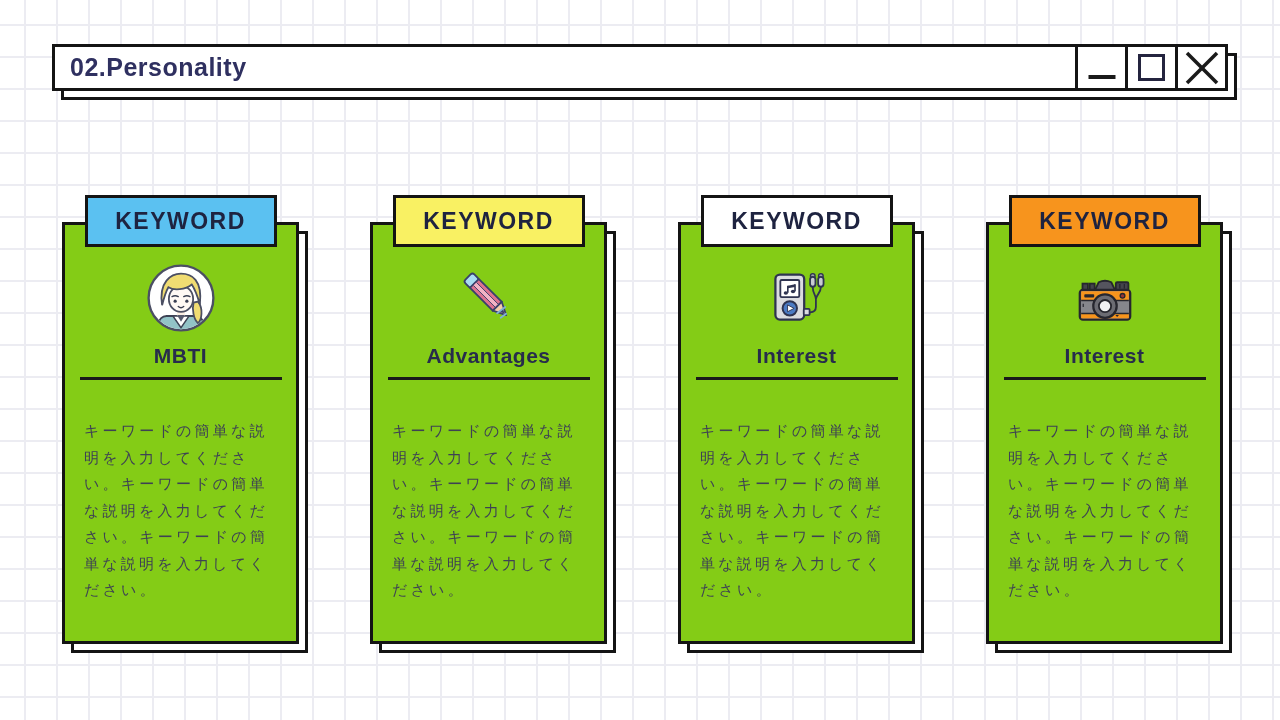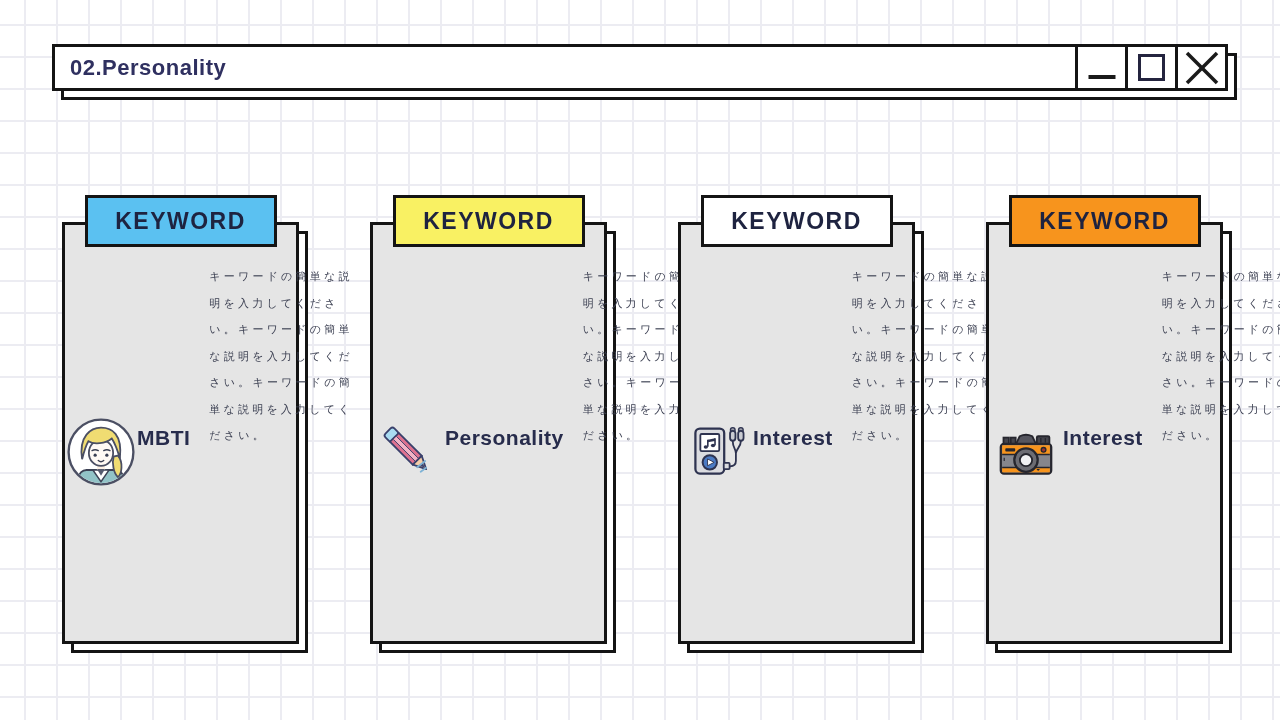--- a/index.html
+++ b/index.html
@@ -19,54 +19,54 @@
   
   .titlebar {
     position:absolute; left:52px; top:44px; width:1176px; height:47px;
     background:#fff; border:3px solid #141414;
     box-shadow:9px 9px 0 -3px #ffffff, 9px 9px 0 0 #141414;
     display:flex; align-items:stretch;
   }
   .titlebar-title {
     align-self:center;
     padding-left:15px;
-    font-size:22px; font-weight:700; letter-spacing:.5px;
+    font-size:25px; font-weight:700; letter-spacing:.5px;
     color:#2f3060;
   }
   .window-controls { margin-left:auto; display:flex; height:100%; }
   .win-btn {
     width:50px; height:100%;
     border-left:3px solid #141414;
     display:flex; align-items:center; justify-content:center;
     background:#fff; cursor:pointer; position:relative;
   }
   .min-glyph { width:27px; height:4px; background:#1a1a1a; position:absolute; bottom:9px; left:50%; transform:translateX(-50%); }
   .max-glyph { width:27px; height:27px; border:3.5px solid #24243f; }
 
   
   .card {
     position:absolute; top:222px; width:237px; height:422px;
-    background:#e5e5e5; border:3px solid #141414;
+    background:#84cc16; border:3px solid #141414;
     box-shadow:9px 9px 0 -3px #ffffff, 9px 9px 0 0 #141414;
-    display:flex; align-items:center;
+    display:flex; flex-direction:column; align-items:center;
   }
   .card.c1 { left:62px; } .card.c2 { left:370px; } .card.c3 { left:678px; } .card.c4 { left:986px; }
   .keyword-tab {
     position:absolute; top:-30px; left:50%; transform:translateX(-50%);
     width:192px; height:52px;
     border:3px solid #141414; background:#fff;
     display:flex; align-items:center; justify-content:center;
     font-size:23px; font-weight:700; letter-spacing:1.5px; color:#1e2340;
   }
   .icon-wrap { margin-top:37px; height:72px; display:flex; align-items:center; justify-content:center; }
   .card-title { margin-top:10px; font-size:21px; font-weight:700; letter-spacing:.5px; color:#272c4c; line-height:24px; }
   .underline { margin-top:9px; width:202px; height:3px; background:#1a1a1a; }
   .desc {
     margin-top:38px; align-self:flex-start; padding-left:19px;
-    font-size:11px; line-height:26.5px; letter-spacing:3.2px;
+    font-size:15px; line-height:26.5px; letter-spacing:3.2px;
     color:#3e4254; white-space:pre; text-align:left;
   }
 </style>
 </head>
 <body>
 
 <div class="titlebar">
   <div class="titlebar-title">02.Personality</div>
   <div class="window-controls">
     <div class="win-btn">
@@ -131,21 +131,21 @@
         <rect x="37.6" y="18" width="4.8" height="34" fill="#f3b2c4"></rect>
         <line x1="37.6" y1="18" x2="37.6" y2="52" stroke="#39406b" stroke-width="1"></line>
         <line x1="42.4" y1="18" x2="42.4" y2="52" stroke="#39406b" stroke-width="1"></line>
         <path d="M33,53 L47,53 L40,67 Z" fill="#f5cda7" stroke="#39406b" stroke-width="2" stroke-linejoin="round"></path>
         <path d="M37.3,58.8 L42.7,58.8 L40,64.5 Z" fill="#39406b"></path>
       </g>
       <line x1="49" y1="57" x2="58" y2="50" stroke="#7fb3d6" stroke-width="2" stroke-linecap="round"></line>
       <line x1="53" y1="62" x2="59" y2="57.5" stroke="#7fb3d6" stroke-width="2" stroke-linecap="round"></line>
     </svg>
   </div>
-  <div class="card-title">Personality</div>
+  <div class="card-title">Advantages</div>
   <div class="underline"></div>
   <div class="desc">キーワードの簡単な説
 明を入力してくださ
 い。キーワードの簡単
 な説明を入力してくだ
 さい。キーワードの簡
 単な説明を入力してく
 ださい。</div>
 </div>
 

